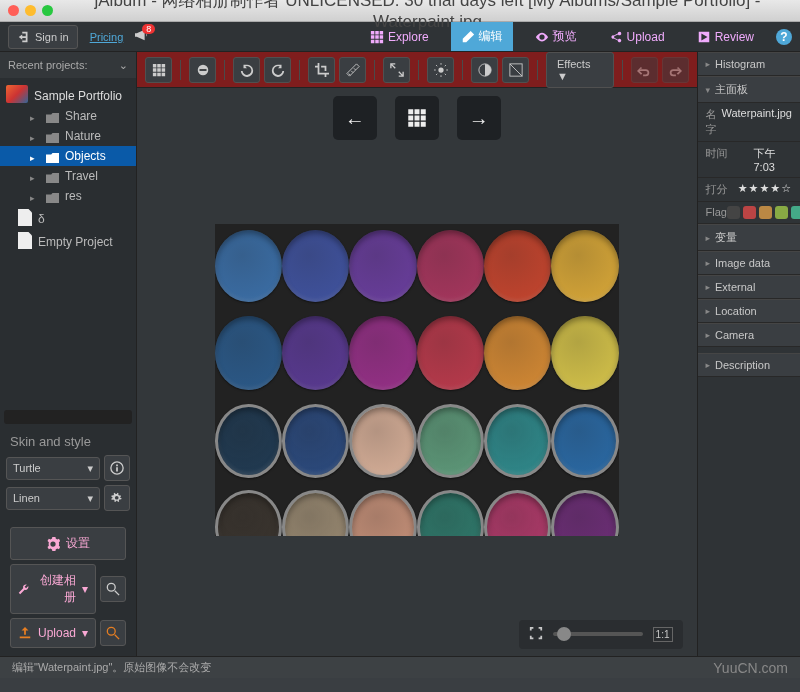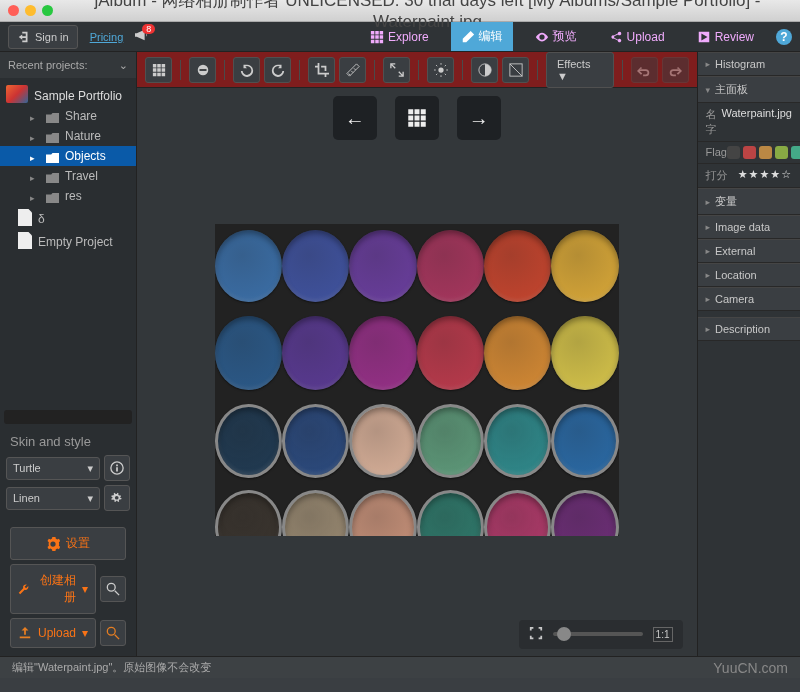--- a/index.html
+++ b/index.html
@@ -33,21 +33,21 @@
 .folder.sel { background: #fff; }
 .thumb { width: 22px; height: 18px; background: linear-gradient(135deg,#e63,#c33,#369); border-radius: 2px; }
 .fileico { width: 14px; height: 17px; background: #eee; clip-path: polygon(0 0,75% 0,100% 20%,100% 100%,0 100%); }
 .tri { font-size: 9px; color: #888; width: 10px; }
 
 .sbscroll { height: 14px; background: #222; margin: 2px 4px; border-radius: 3px; }
 .sblabel { padding: 8px 10px 4px; font-size: 13px; color: #999; }
 .sbrow { display: flex; gap: 4px; padding: 2px 6px; align-items: center; }
 .sbsel { flex: 1; background: #3a3e42; border: 1px solid #555; border-radius: 3px; padding: 4px 6px; color: #ccc; font-size: 11px; display: flex; justify-content: space-between; align-items: center; }
 .iconbtn { width: 26px; height: 26px; background: #3a3e42; border: 1px solid #555; border-radius: 3px; display: flex; align-items: center; justify-content: center; color: #ccc; cursor: pointer; }
-.bigbtn { flex: 1; background: #3a3e42; border: 1px solid #555; border-radius: 3px; padding: 7px; color: #f97316; font-size: 12px; display: flex; align-items: center; justify-content: center; gap: 6px; cursor: pointer; }
+.bigbtn { flex: 1; background: #3a3e42; border: 1px solid #555; border-radius: 3px; padding: 7px; color: #f9a8d4; font-size: 12px; display: flex; align-items: center; justify-content: center; gap: 6px; cursor: pointer; }
 .sbspacer { flex: 1; }
 
 .center { flex: 1; display: flex; flex-direction: column; background: #33373a; }
 .toolbar { height: 36px; background: #7f1d1d; display: flex; align-items: center; padding: 0 8px; gap: 4px; border-bottom: 1px solid #222; }
 .tbtn { width: 28px; height: 26px; background: #3a3e42; border: 1px solid #505050; border-radius: 3px; display: flex; align-items: center; justify-content: center; color: #ccc; cursor: pointer; font-size: 14px; }
 .tdiv { width: 1px; height: 20px; background: #4a4a4a; margin: 0 4px; }
 .effbtn { padding: 5px 10px; background: #3a3e42; border: 1px solid #505050; border-radius: 3px; color: #ccc; font-size: 11px; }
 
 .nav { height: 60px; display: flex; align-items: center; justify-content: center; gap: 18px; }
 .navbtn { width: 44px; height: 44px; background: #1e2124; border-radius: 5px; display: flex; align-items: center; justify-content: center; color: #eee; cursor: pointer; font-size: 20px; font-weight: bold; }
@@ -398,33 +398,37 @@
       </div>
     <div class="sect">
         <span class="ar">▾</span>
         <span>主面板</span>
       </div>
     <div class="proprow">
         <div class="propk">名字</div>
         <div class="propv">Waterpaint.jpg</div>
       </div>
     <div class="proprow">
+        <div class="propk">时间</div>
+        <div class="propv">下午7:03</div>
+      </div>
+    <div class="proprow">
+        <div class="propk">打分</div>
+        <div class="propv stars">★★★★☆</div>
+      </div>
+    <div class="proprow">
         <div class="propk">Flag</div>
         <div class="propv flags" id="flagrow">
           <div class="flagdot" style="background: rgb(68, 68, 68);"></div>
           <div class="flagdot" style="background: rgb(187, 68, 68);"></div>
           <div class="flagdot" style="background: rgb(187, 136, 68);"></div>
           <div class="flagdot" style="background: rgb(136, 170, 68);"></div>
           <div class="flagdot" style="background: rgb(68, 170, 136);"></div>
         </div>
       </div>
-    <div class="proprow">
-        <div class="propk">打分</div>
-        <div class="propv stars">★★★★☆</div>
-      </div>
     <div class="sect">
         <span class="ar">▸</span>
         <span>变量</span>
       </div>
     <div class="sect">
         <span class="ar">▸</span>
         <span>Image data</span>
       </div>
     <div class="sect">
         <span class="ar">▸</span>

